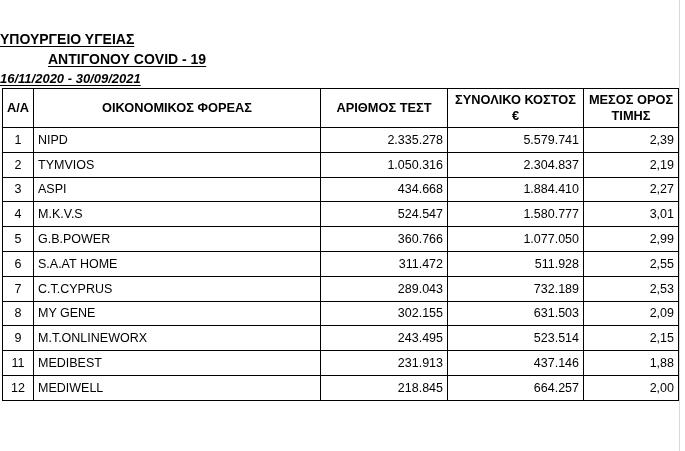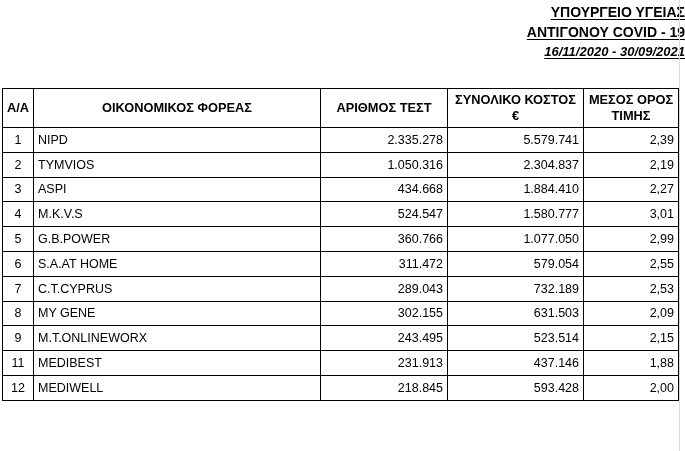--- a/index.html
+++ b/index.html
@@ -21,21 +21,22 @@
     position: absolute;
     top: 0;
     left: 679px;
     width: 1px;
     height: 451px;
     background: #d9d9d9;
   }
 
   .title-block {
     padding-top: 3px;
-    text-align: right;
+    text-align: left;
+    margin-top: 27px;
   }
   .title-line {
     font-weight: bold;
     line-height: 19.5px;
     white-space: nowrap;
   }
   .title-line span {
     text-decoration: underline;
     text-underline-offset: 2px;
   }
@@ -141,21 +142,21 @@
       <td class="cell-aa">5</td>
       <td class="cell-name">G.B.POWER</td>
       <td class="cell-num">360.766</td>
       <td class="cell-num">1.077.050</td>
       <td class="cell-num">2,99</td>
     </tr>
     <tr>
       <td class="cell-aa">6</td>
       <td class="cell-name">S.A.AT HOME</td>
       <td class="cell-num">311.472</td>
-      <td class="cell-num">579.054</td>
+      <td class="cell-num">511.928</td>
       <td class="cell-num">2,55</td>
     </tr>
     <tr>
       <td class="cell-aa">7</td>
       <td class="cell-name">C.T.CYPRUS</td>
       <td class="cell-num">289.043</td>
       <td class="cell-num">732.189</td>
       <td class="cell-num">2,53</td>
     </tr>
     <tr>
@@ -176,17 +177,17 @@
       <td class="cell-aa">11</td>
       <td class="cell-name">MEDIBEST</td>
       <td class="cell-num">231.913</td>
       <td class="cell-num">437.146</td>
       <td class="cell-num">1,88</td>
     </tr>
     <tr>
       <td class="cell-aa">12</td>
       <td class="cell-name">MEDIWELL</td>
       <td class="cell-num">218.845</td>
-      <td class="cell-num">593.428</td>
+      <td class="cell-num">664.257</td>
       <td class="cell-num">2,00</td>
     </tr>
   </tbody>
 </table>
 
 </body></html>

